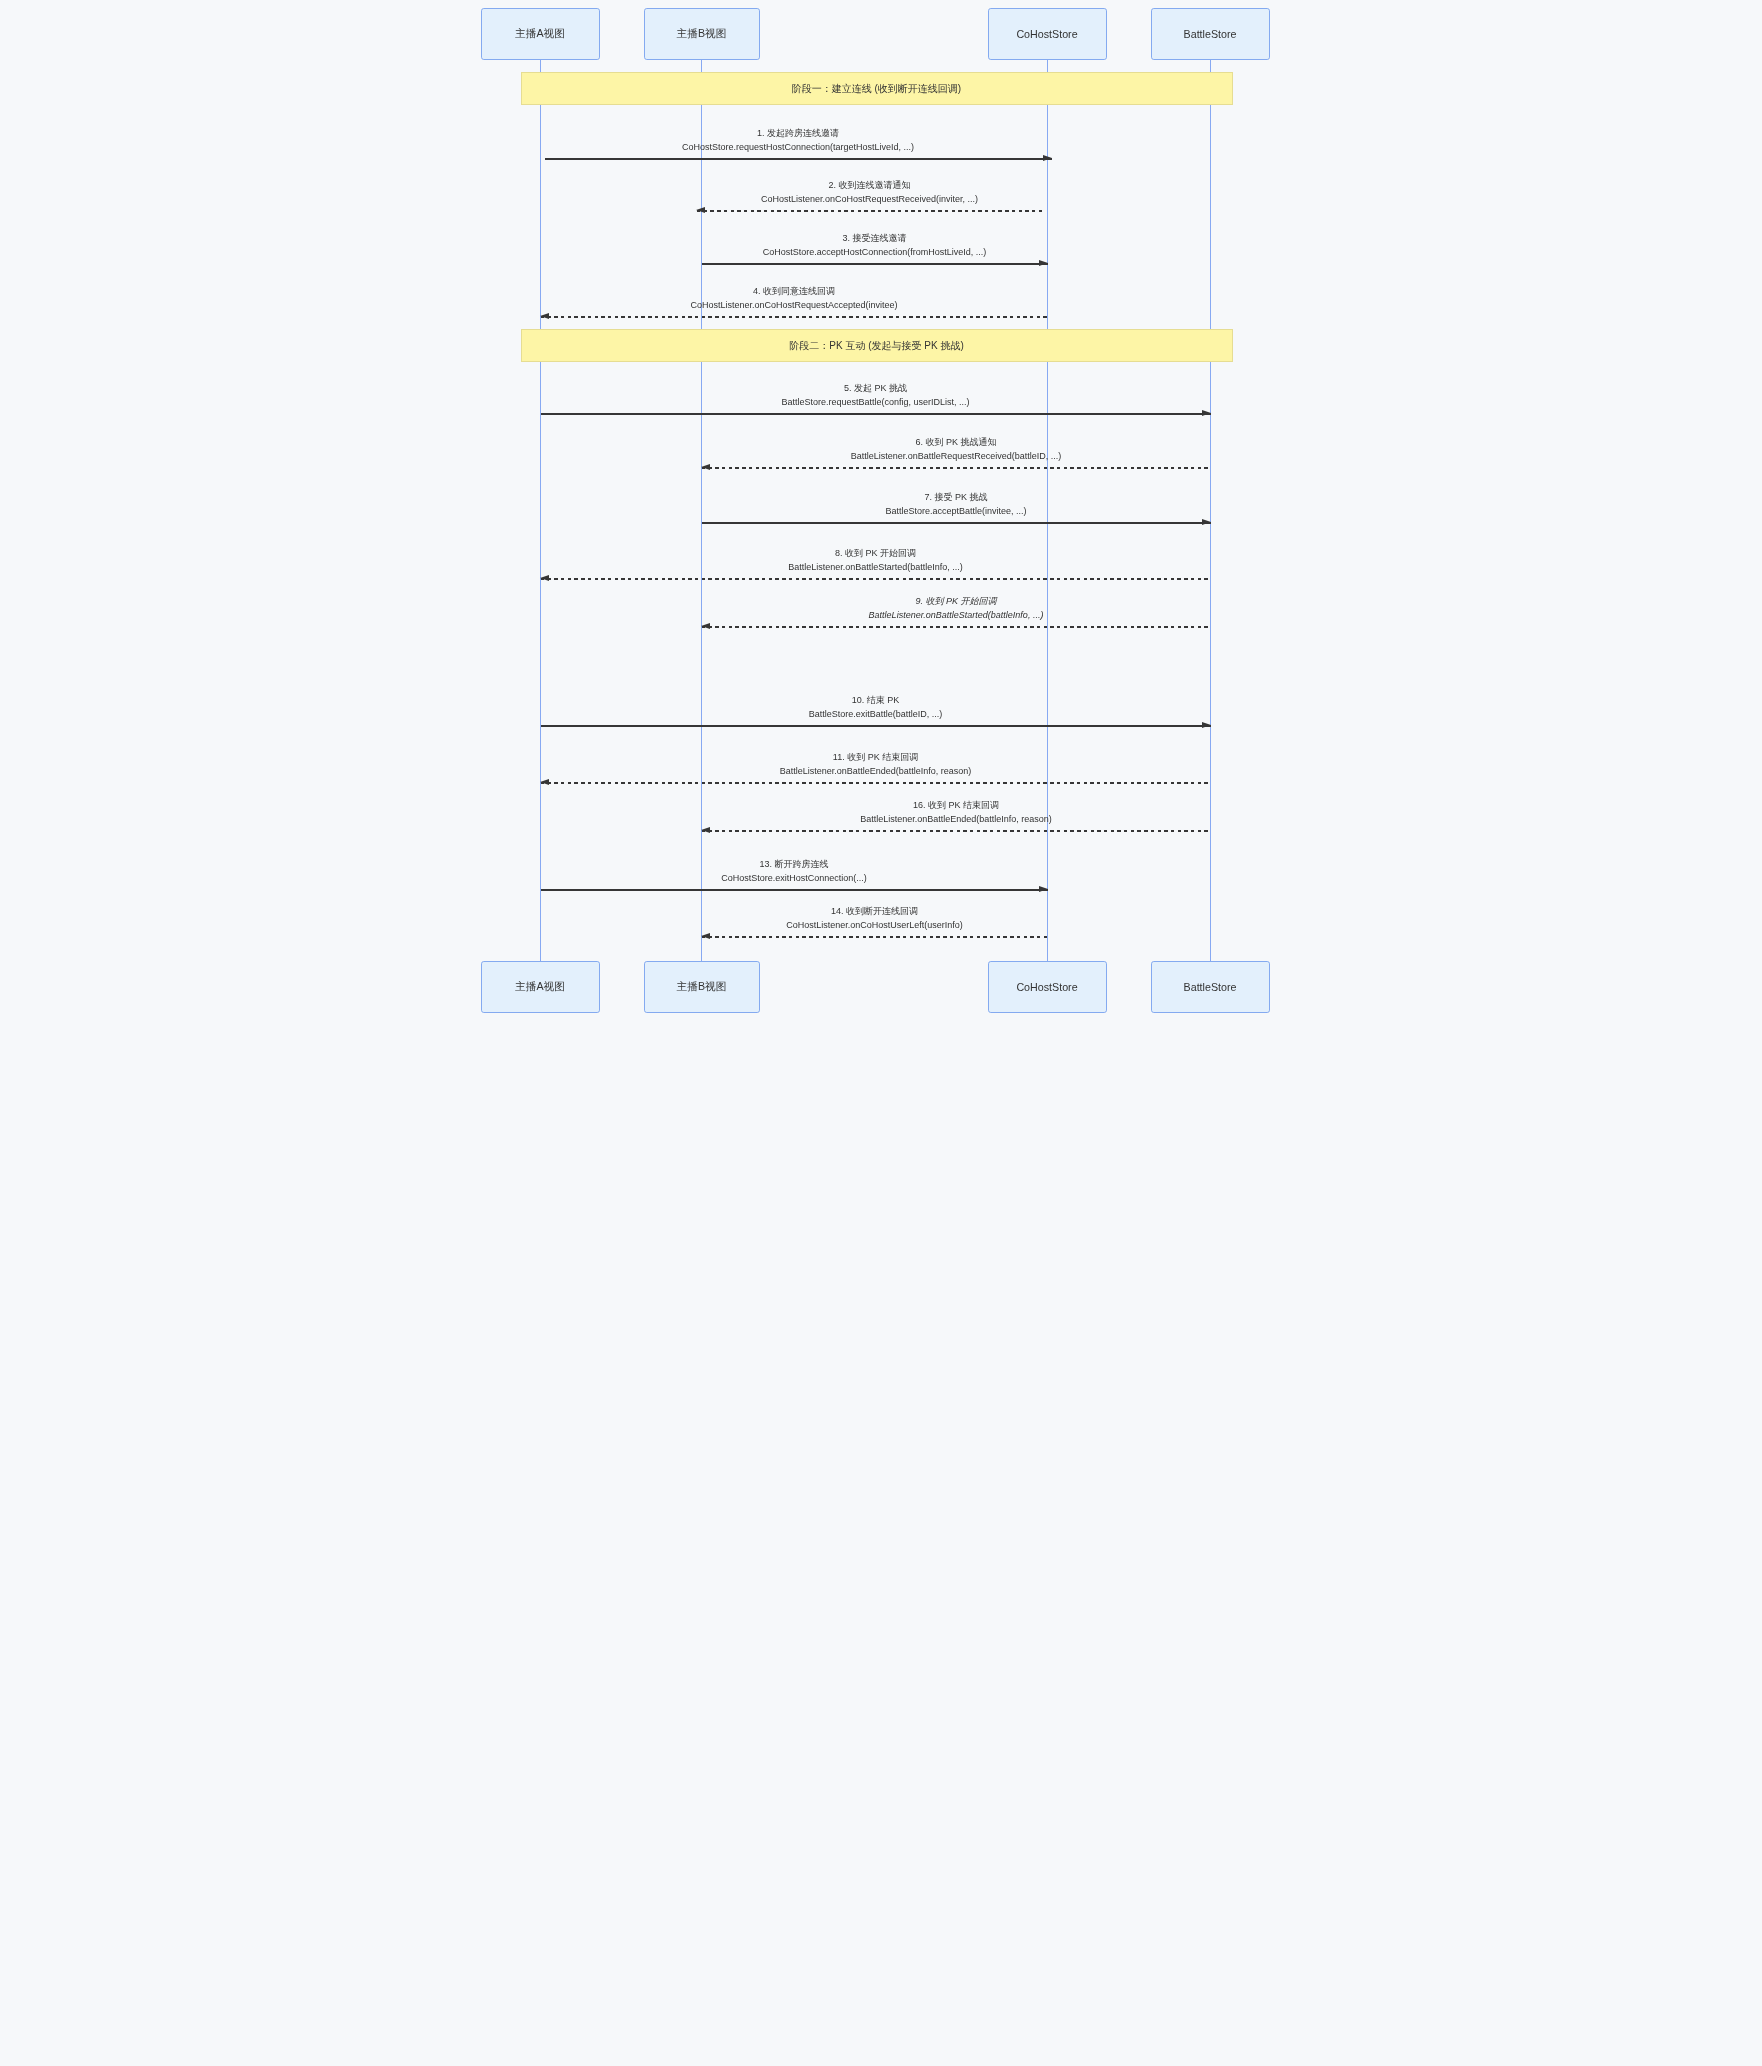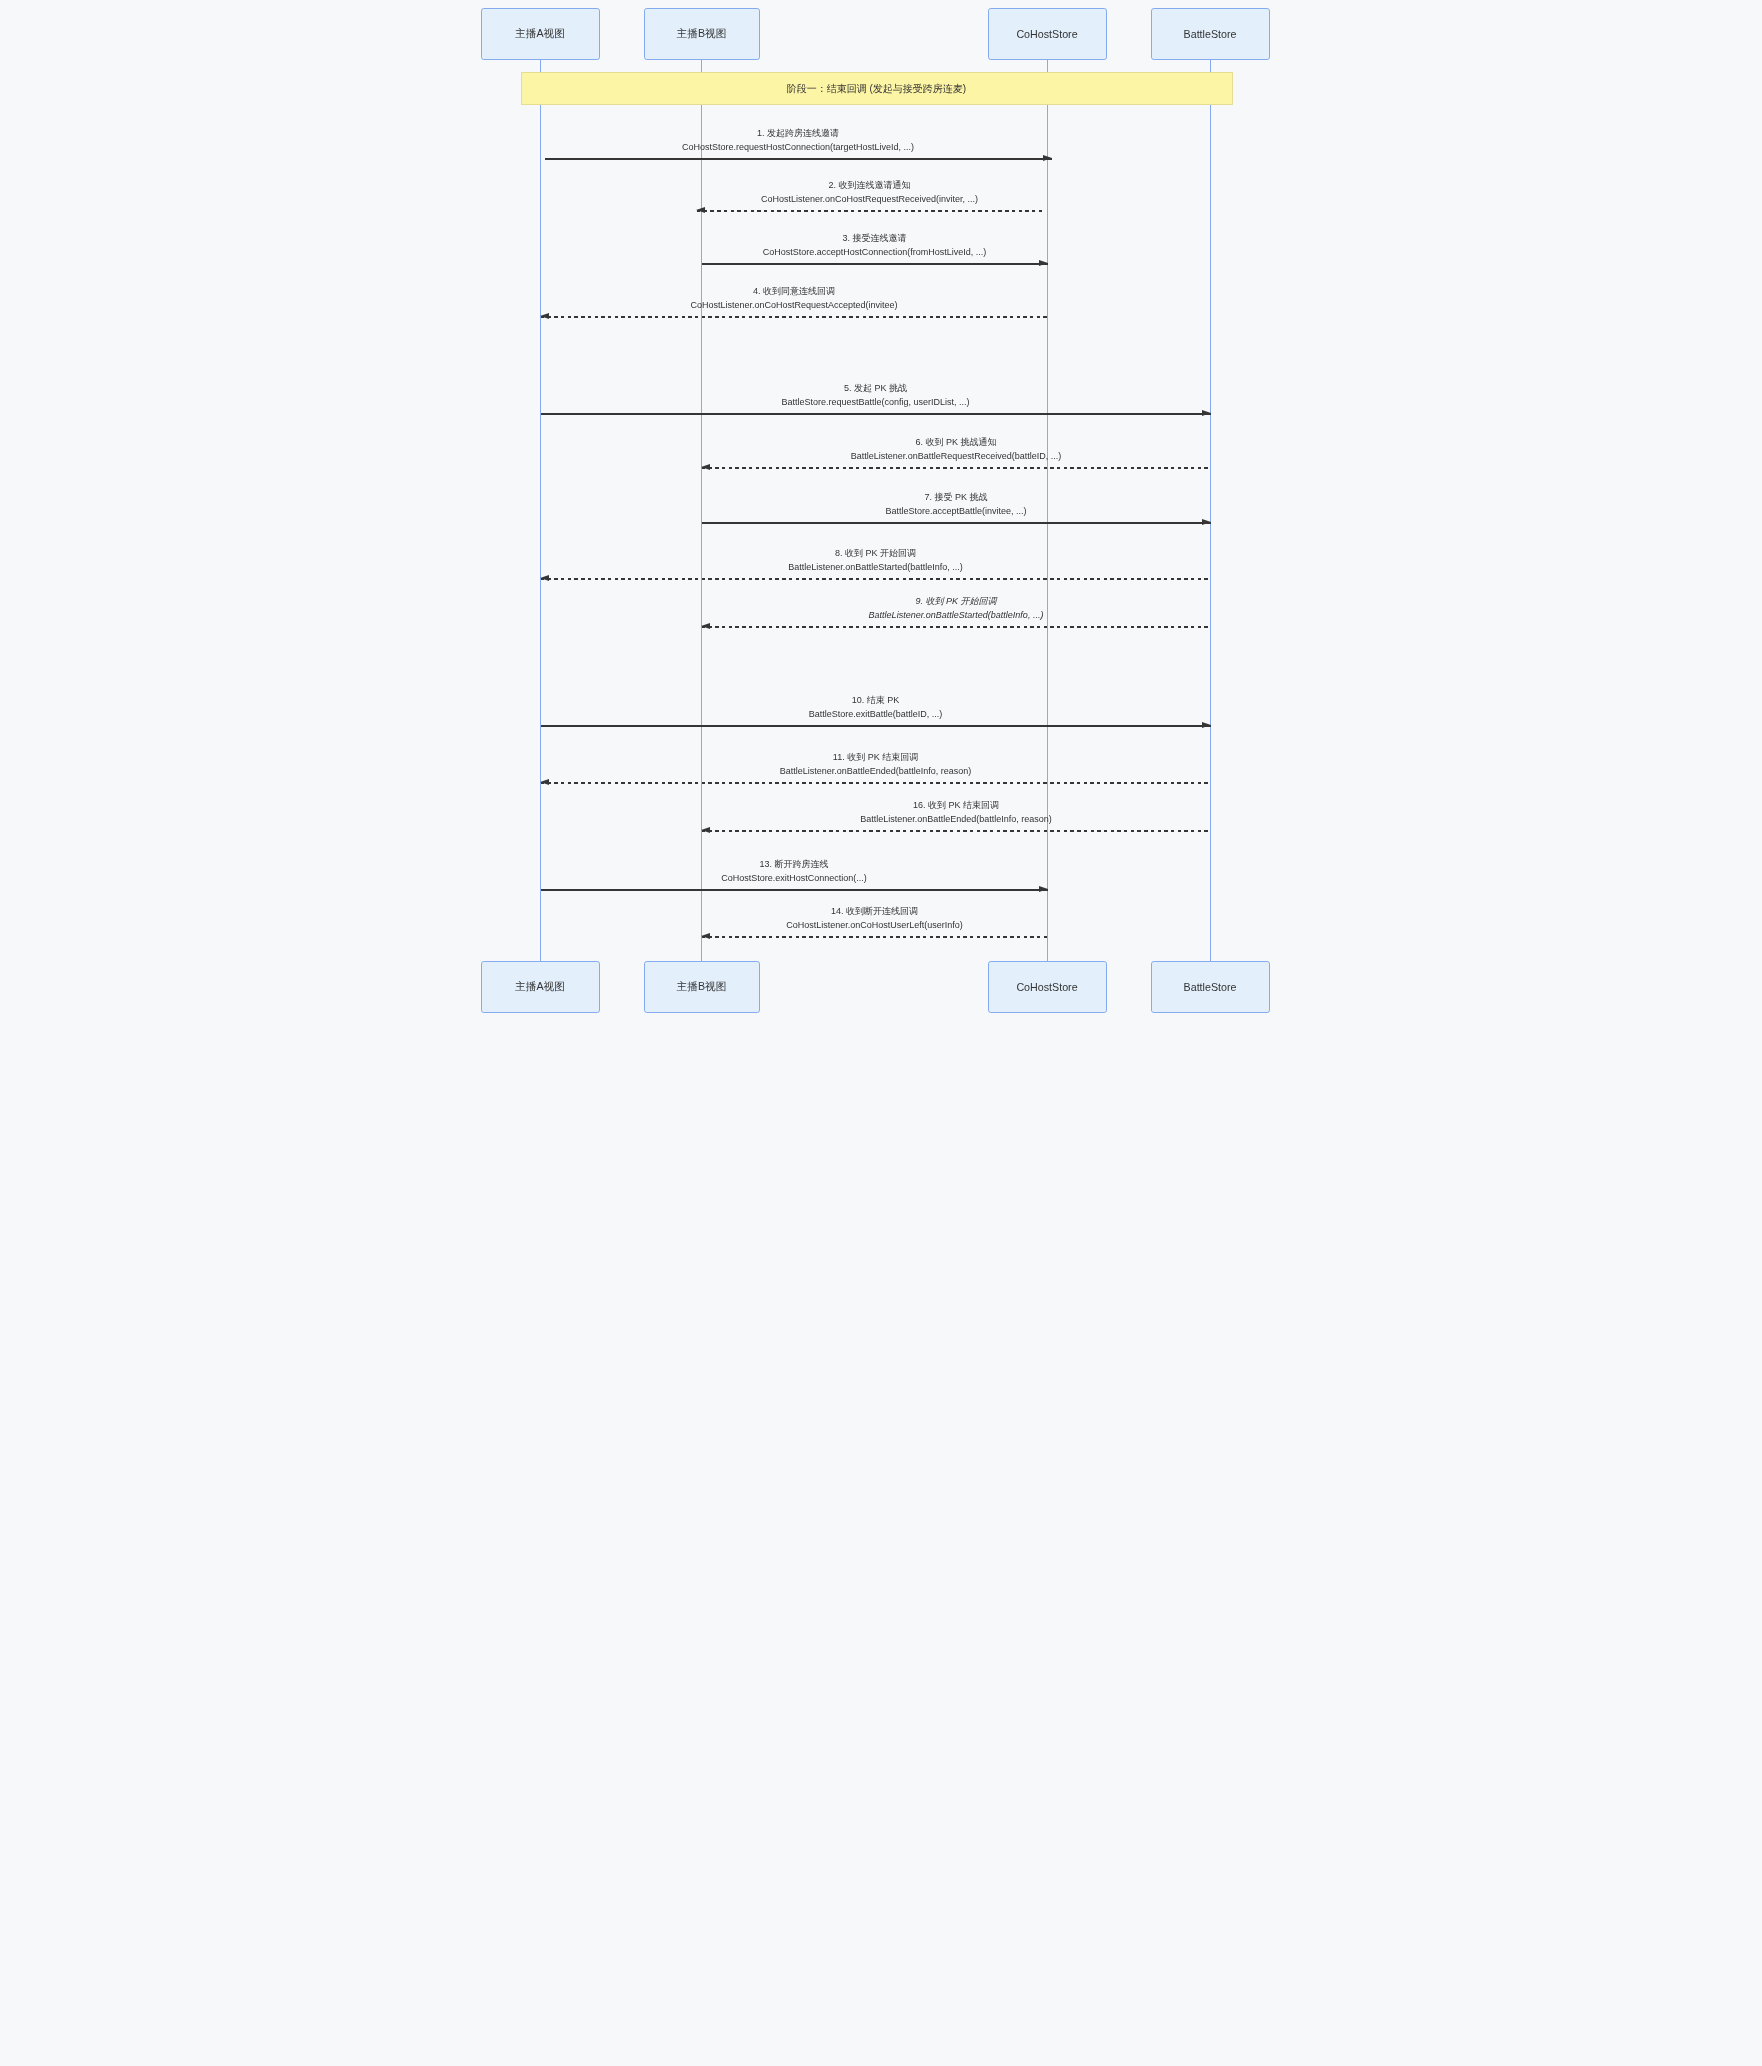--- a/index.html
+++ b/index.html
@@ -144,21 +144,24 @@
       <span>主播B视图</span>
     </div>
   <div class="actor top a-cohost">
       <span>CoHostStore</span>
     </div>
   <div class="actor top a-battle">
       <span>BattleStore</span>
     </div>
 
   <div class="phase p1">
-      <span>阶段一：结束回调 (发起与接受跨房连麦)</span>
+      <span>阶段一：建立连线 (收到断开连线回调)</span>
+    </div>
+  <div class="phase p2">
+      <span>阶段二：PK 互动 (发起与接受 PK 挑战)</span>
     </div>
 
   <div class="msg solid dir-right m1">
     <div class="lines">
       <div class="t">1. 发起跨房连线邀请</div>
       <div class="c">CoHostStore.requestHostConnection(targetHostLiveId, ...)</div>
     </div>
     <div class="line">
         <span class="head"></span>
       </div>

